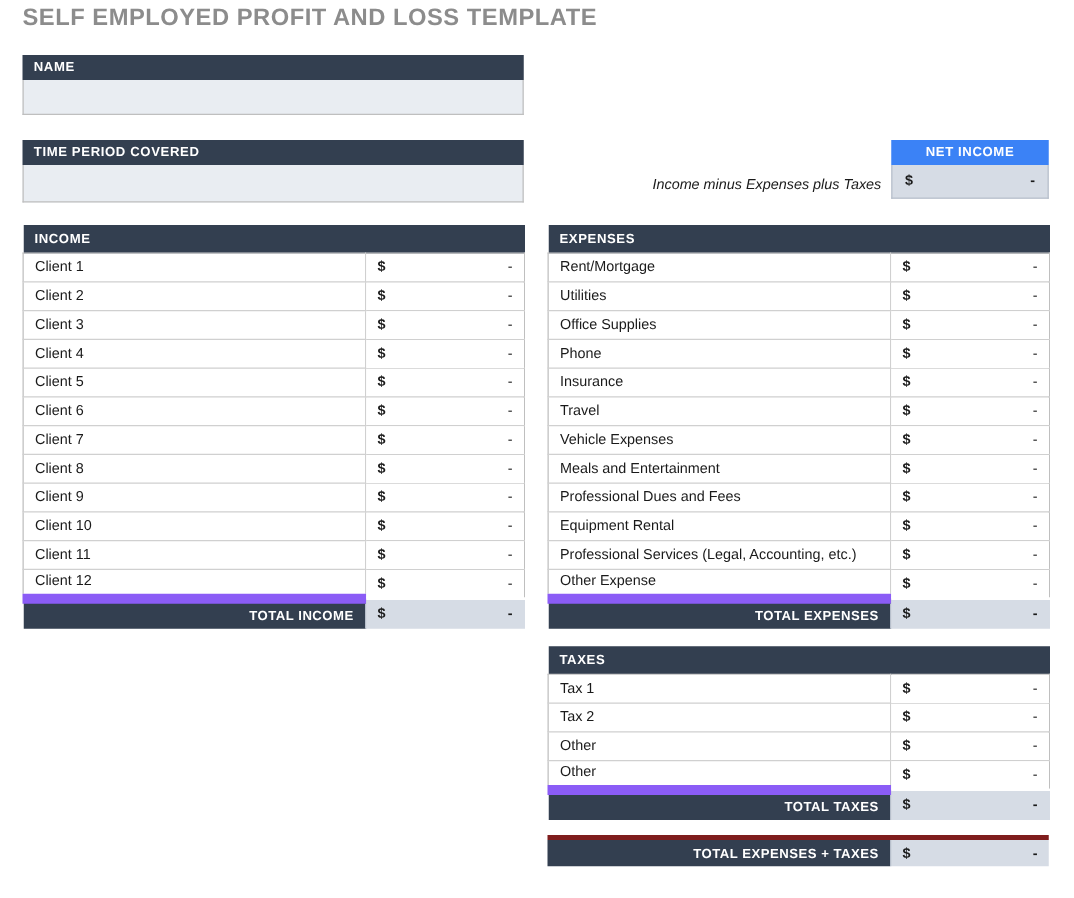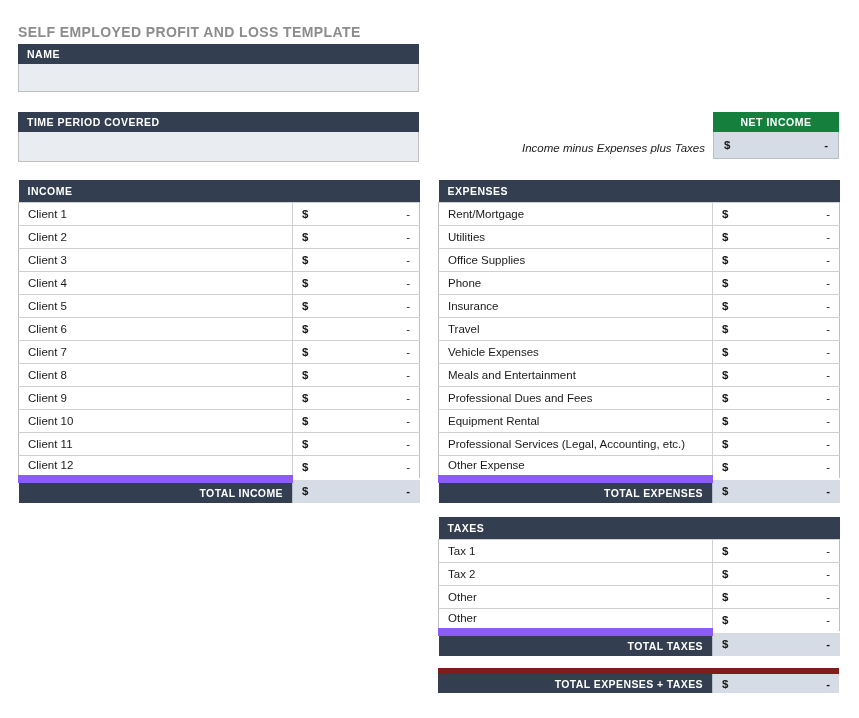--- a/index.html
+++ b/index.html
@@ -13,22 +13,22 @@
     font-family: "Liberation Sans", sans-serif;
     color: #1a1a1a;
     position: relative;
     overflow: hidden;
   }
 
   
   .page-title {
     position: absolute;
     left: 18px;
-    top: 24px;
-    font-size: 14px;
+    top: 4px;
+    font-size: 19px;
     font-weight: bold;
     letter-spacing: 0.4px;
     color: #8c8c8c;
     white-space: nowrap;
   }
 
   
   .block {
     position: absolute;
     box-sizing: border-box;
@@ -127,21 +127,21 @@
   
   .net-label {
     position: absolute;
     font-size: 11.5px;
     font-style: italic;
     color: #1a1a1a;
     text-align: right;
     white-space: nowrap;
   }
   .net-head {
-    background: #15803d;
+    background: #3b82f6;
     color: #ffffff;
     font-size: 10.5px;
     font-weight: bold;
     letter-spacing: 0.5px;
     display: flex;
     align-items: center;
     justify-content: center;
     box-sizing: border-box;
   }
   .net-value {
@@ -155,21 +155,21 @@
     padding: 0 10px;
     font-weight: bold;
     font-size: 12.5px;
   }
 
   
   .grand {
     position: absolute;
     display: flex;
     box-sizing: border-box;
-    border-top: 6px solid #7f1d1d;
+    border-top: 4px solid #7f1d1d;
   }
   .grand .g-lbl {
     background: #333f50;
     color: #ffffff;
     font-size: 10.5px;
     font-weight: bold;
     letter-spacing: 0.4px;
     display: flex;
     align-items: center;
     justify-content: flex-end;

